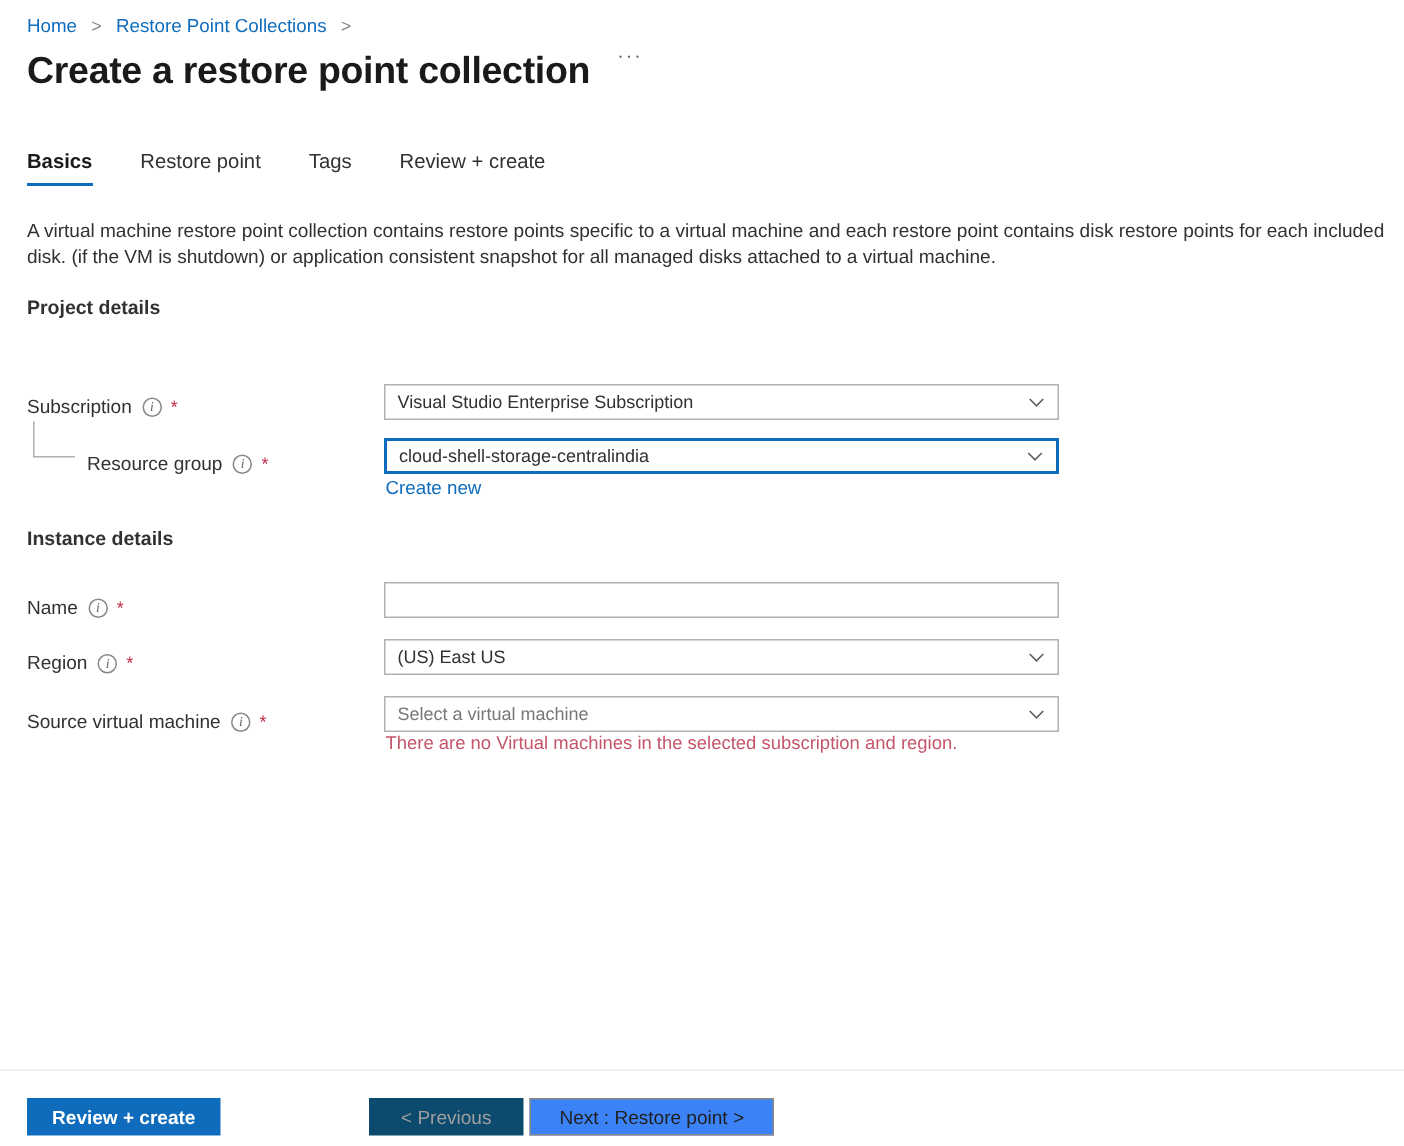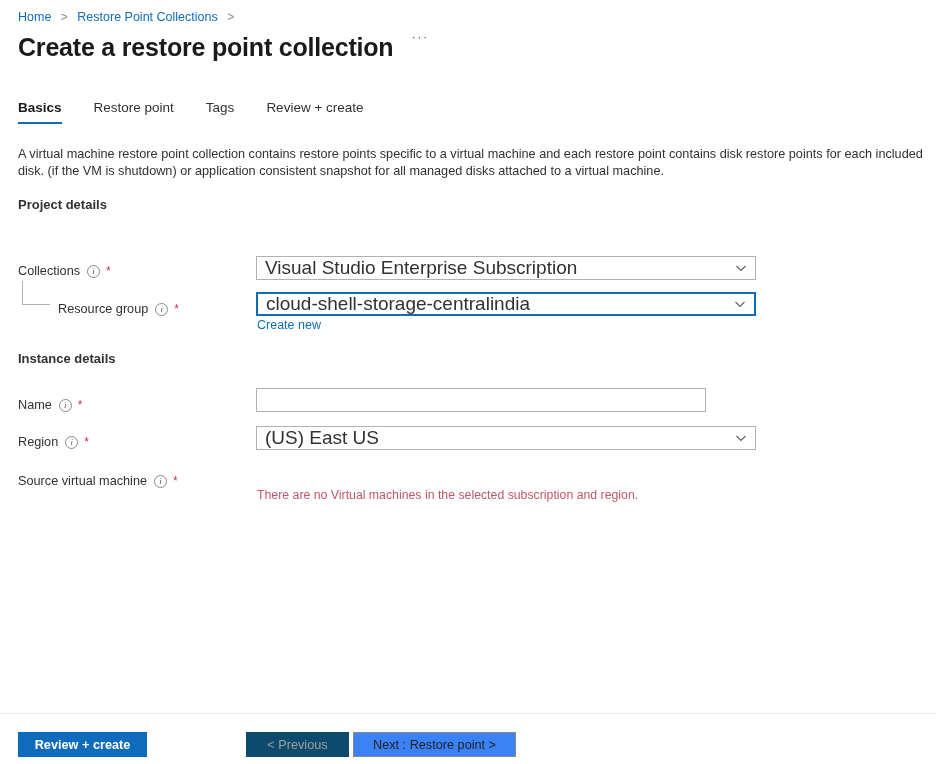--- a/index.html
+++ b/index.html
@@ -162,28 +162,28 @@
     left: 22px; top: 281px;
     width: 28px; height: 24px;
     border-left: 1px solid #b3b0ad;
     border-bottom: 1px solid #b3b0ad;
   }
 
   
   .field {
     position: absolute;
     left: 256px;
-    width: 500px;
+    width: 450px;
     height: 24px;
     background: #ffffff;
     border: 1px solid #b3b0ad;
     display: flex;
     align-items: center;
     padding: 0 8px;
-    font-size: 19px;
+    font-size: 12px;
     color: #323130;
     cursor: pointer;
   }
   .field.focused {
     border: 2px solid #0f6cbd;
     justify-content: space-between;
   }
   .field .val {
     flex: 1;
     overflow: hidden;
@@ -295,21 +295,21 @@
     <div class="tab">Tags</div>
     <div class="tab">Review + create</div>
   </div>
 
   <div class="intro">A virtual machine restore point collection contains restore points specific to a virtual machine and each restore point contains disk restore points for each included disk. (if the VM is shutdown) or application consistent snapshot for all managed disks attached to a virtual machine.</div>
 
   <div class="section-head" id="project-head">Project details</div>
 
   <div class="row" style="top:260px;">
     <div class="lbl">
-      <span>Collections</span>
+      <span>Subscription</span>
       <span class="info-icon">i</span>
       <span class="req">*</span>
     </div>
   </div>
   <div class="field" style="top:256px;">
     <span class="val">Visual Studio Enterprise Subscription</span>
     <span class="chev">
       <svg viewBox="0 0 12 12" width="12" height="12">
           <path d="M1.5 4 L6 8.5 L10.5 4" fill="none" stroke="#605e5c" stroke-width="1.1"></path>
         </svg>
@@ -362,20 +362,28 @@
     </span>
   </div>
 
   <div class="row" style="top:470px;">
     <div class="lbl">
       <span>Source virtual machine</span>
       <span class="info-icon">i</span>
       <span class="req">*</span>
     </div>
   </div>
+  <div class="field" style="top:464px;">
+    <span class="val placeholder">Select a virtual machine</span>
+    <span class="chev">
+      <svg viewBox="0 0 12 12" width="12" height="12">
+          <path d="M1.5 4 L6 8.5 L10.5 4" fill="none" stroke="#605e5c" stroke-width="1.1"></path>
+        </svg>
+    </span>
+  </div>
   <div class="error-text">There are no Virtual machines in the selected subscription and region.</div>
 
   <div class="footer-divider"></div>
   <div class="footer">
     <button class="btn btn-primary">Review + create</button>
     <button class="btn btn-disabled" disabled="">&lt; Previous</button>
     <button class="btn btn-secondary">Next : Restore point &gt;</button>
   </div>
 
 </div>

